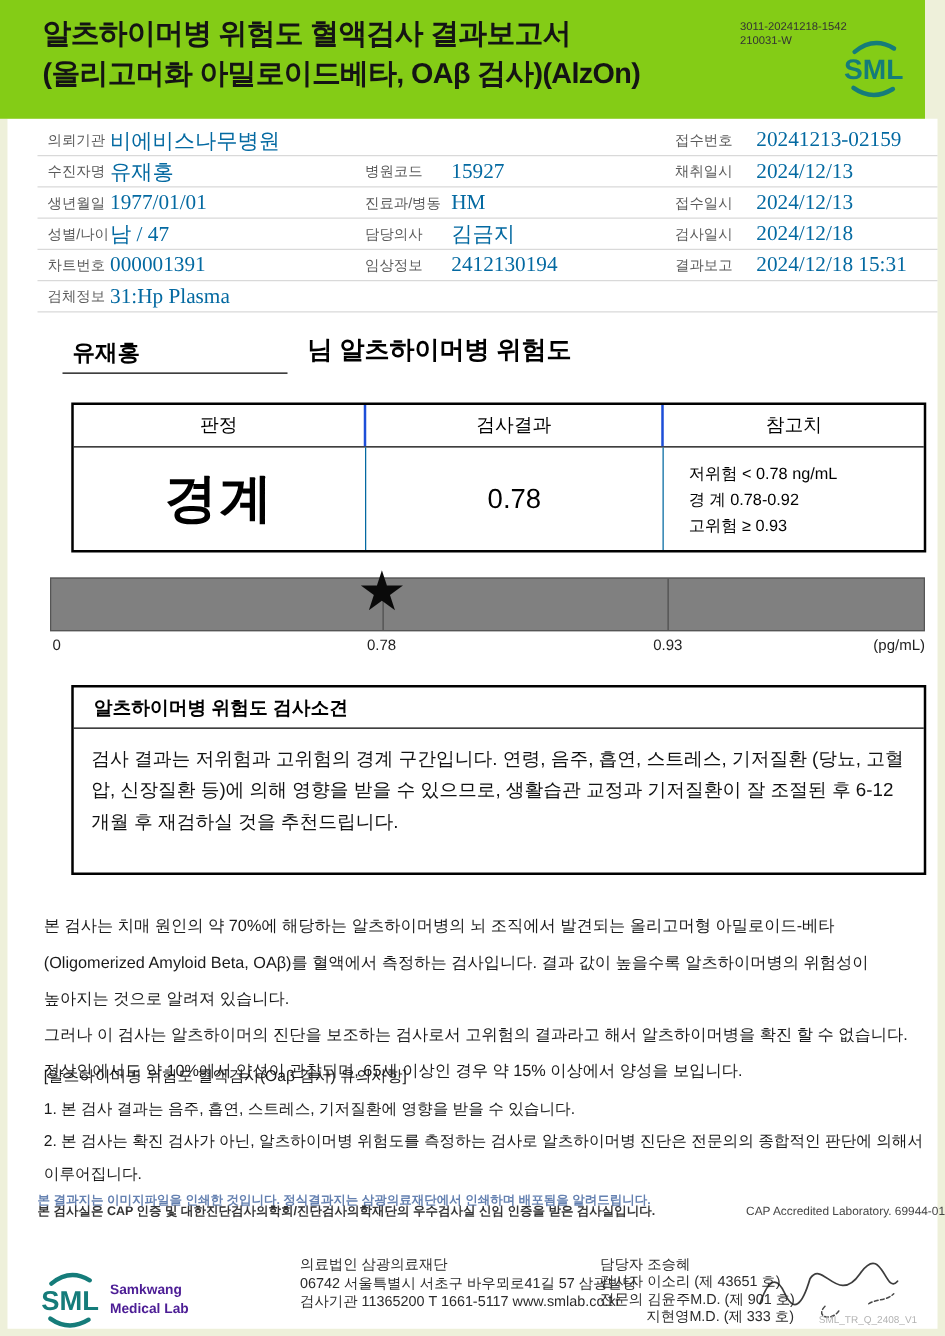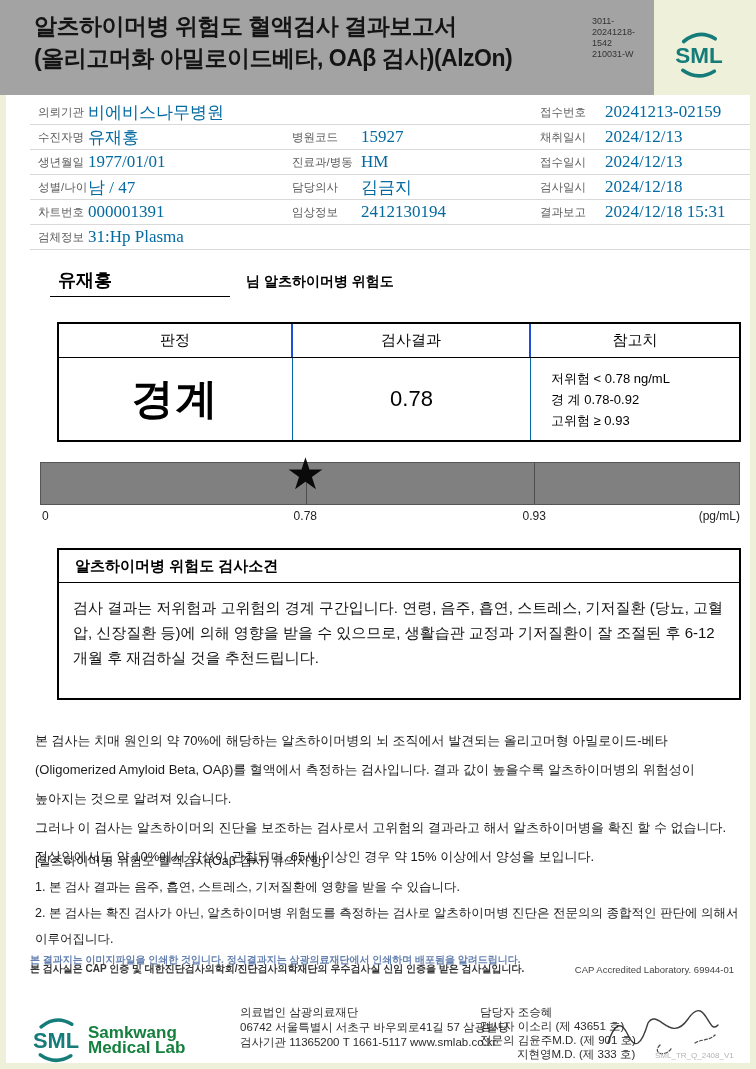--- a/index.html
+++ b/index.html
@@ -1,36 +1,36 @@
 <!DOCTYPE html>
 <html><head>
 <meta charset="utf-8">
 <style>
   html,body{margin:0;padding:0;}
   body{font-family:"Liberation Sans","DejaVu Sans",sans-serif;background:#888;}
   .page{position:relative;width:756px;height:1069px;background:#eef0da;overflow:hidden;margin:0 auto;}
   .white-area{position:absolute;left:6px;top:95px;width:744px;height:968px;background:#ffffff;}
 
   
-  .header{position:absolute;left:0;top:0;width:654px;height:95px;background:#a3a3a3;}
+  .header{position:absolute;left:0;top:0;width:740px;height:95px;background:#84cc16;}
   .header-title{position:absolute;left:34px;top:10px;font-size:23px;font-weight:bold;color:#141414;line-height:32px;letter-spacing:-0.5px;}
   .header-code{position:absolute;left:592px;top:16px;font-size:9px;color:#333;line-height:11px;font-weight:normal;}
   .logo-svg{position:absolute;}
   .logo-header{left:672px;top:26px;}
 
   
   .info-table{position:absolute;left:30px;top:100px;width:720px;}
   .info-row{display:grid;grid-template-columns:50px 204px 69px 179px 65px 1fr;align-items:center;height:25px;border-bottom:1px solid #d9d9d9;padding-left:8px;box-sizing:border-box;}
   .info-label{font-size:11.5px;color:#5a5a5a;}
   .info-value{font-size:17px;color:#0369a1;font-family:Liberation Serif, serif;}
 
   
   .name-line{position:absolute;left:50px;top:266px;display:flex;align-items:flex-end;}
   .name-underlined{display:inline-block;width:180px;border-bottom:1.5px solid #000;font-size:18px;font-weight:bold;color:#000;padding:2px 0 4px 8px;box-sizing:border-box;}
-  .name-suffix{font-size:14px;font-weight:bold;color:#000;margin-left:16px;padding-bottom:6px;}
+  .name-suffix{font-size:20px;font-weight:bold;color:#000;margin-left:16px;padding-bottom:6px;}
 
   
   .result-table{position:absolute;left:57px;top:322px;width:684px;border:2px solid #000;box-sizing:border-box;}
   .rt-header{display:grid;grid-template-columns:234px 238px 1fr;border-bottom:1px solid #000;}
   .rt-header > div{height:33px;display:flex;align-items:center;justify-content:center;font-size:15px;color:#000;border-right:2px solid #1d4ed8;}
   .rt-header > div:last-child{border-right:none;}
   .rt-body{display:grid;grid-template-columns:234px 238px 1fr;}
   .rt-body > div{height:82px;display:flex;align-items:center;justify-content:center;border-right:1px solid #0369a1;}
   .rt-body > div:last-child{border-right:none;}
   .rt-judgement{font-size:42px;font-weight:bold;color:#000;letter-spacing:2px;}
@@ -58,25 +58,25 @@
   .description{position:absolute;left:35px;top:726px;width:700px;font-size:13px;color:#1a1a1a;}
   .description div{line-height:29px;white-space:nowrap;}
 
   
   .precautions{position:absolute;left:35px;top:848px;width:700px;font-size:12.5px;color:#1a1a1a;}
   .precautions div{line-height:26px;white-space:nowrap;}
 
   
   .footnote-1{position:absolute;left:30px;top:953px;font-size:10px;color:#4a6ba3;white-space:nowrap;font-weight:bold;opacity:.85;}
   .footnote-2{position:absolute;left:30px;top:962px;font-size:10px;color:#333;white-space:nowrap;font-weight:bold;}
-  .cap-note{position:absolute;right:22px;top:964px;font-size:9.5px;color:#444;}
+  .cap-note{position:absolute;right:0;top:964px;font-size:9.5px;color:#444;}
 
   
   .logo-footer{left:28px;top:1012px;}
-  .footer-wordmark{position:absolute;left:88px;top:1025px;font-size:17px;font-weight:bold;color:#15803d;line-height:15px;}
+  .footer-wordmark{position:absolute;left:88px;top:1025px;font-size:11px;font-weight:bold;color:#4c1d95;line-height:15px;}
   .footer-org{position:absolute;left:240px;top:1005px;font-size:11.5px;color:#2b2b2b;line-height:15px;}
   .footer-staff{position:absolute;left:480px;top:1005px;font-size:11.5px;color:#2b2b2b;line-height:14px;}
   .footer-staff .indent{padding-left:37px;}
   .signature-svg{position:absolute;left:600px;top:1005px;}
   .doc-code{position:absolute;left:655px;top:1051px;font-size:8px;color:#b3b3b3;}
 </style>
 </head>
 <body>
 
 <div class="page">

